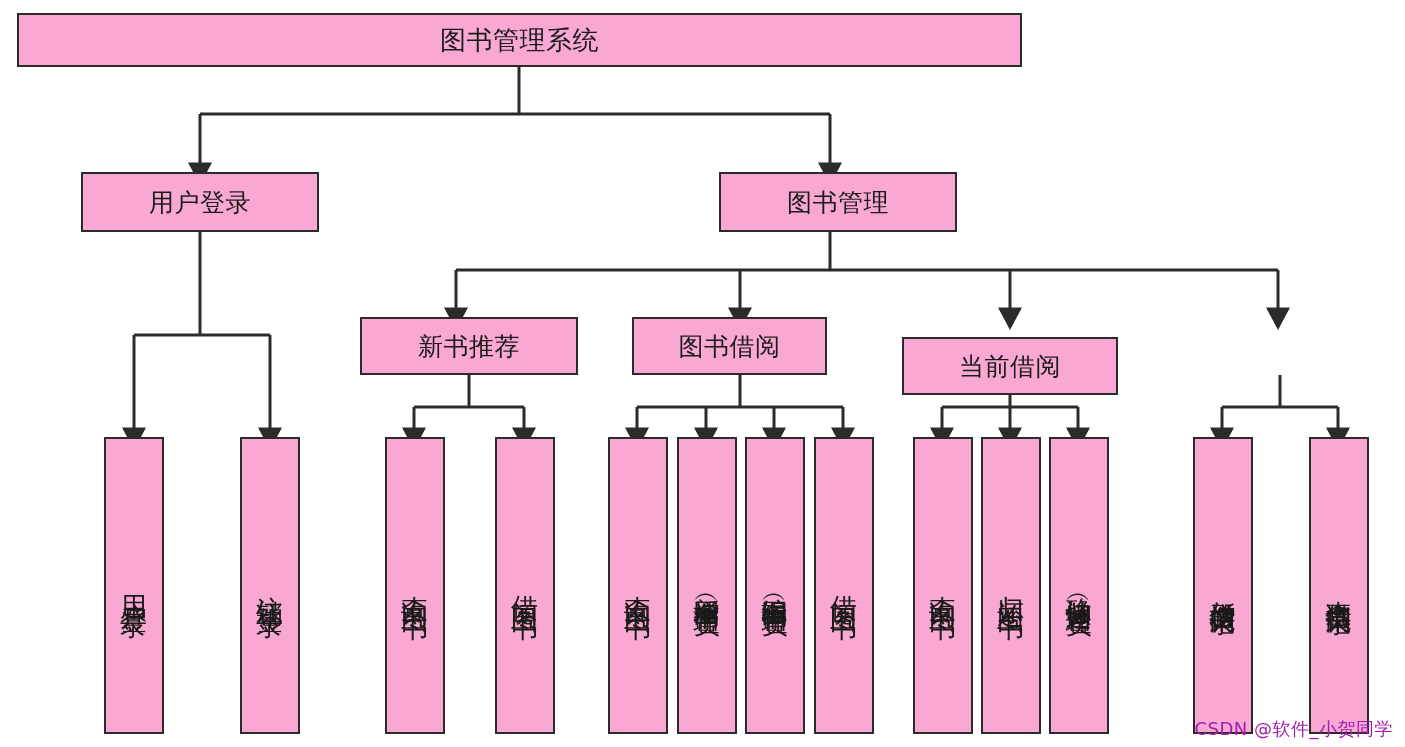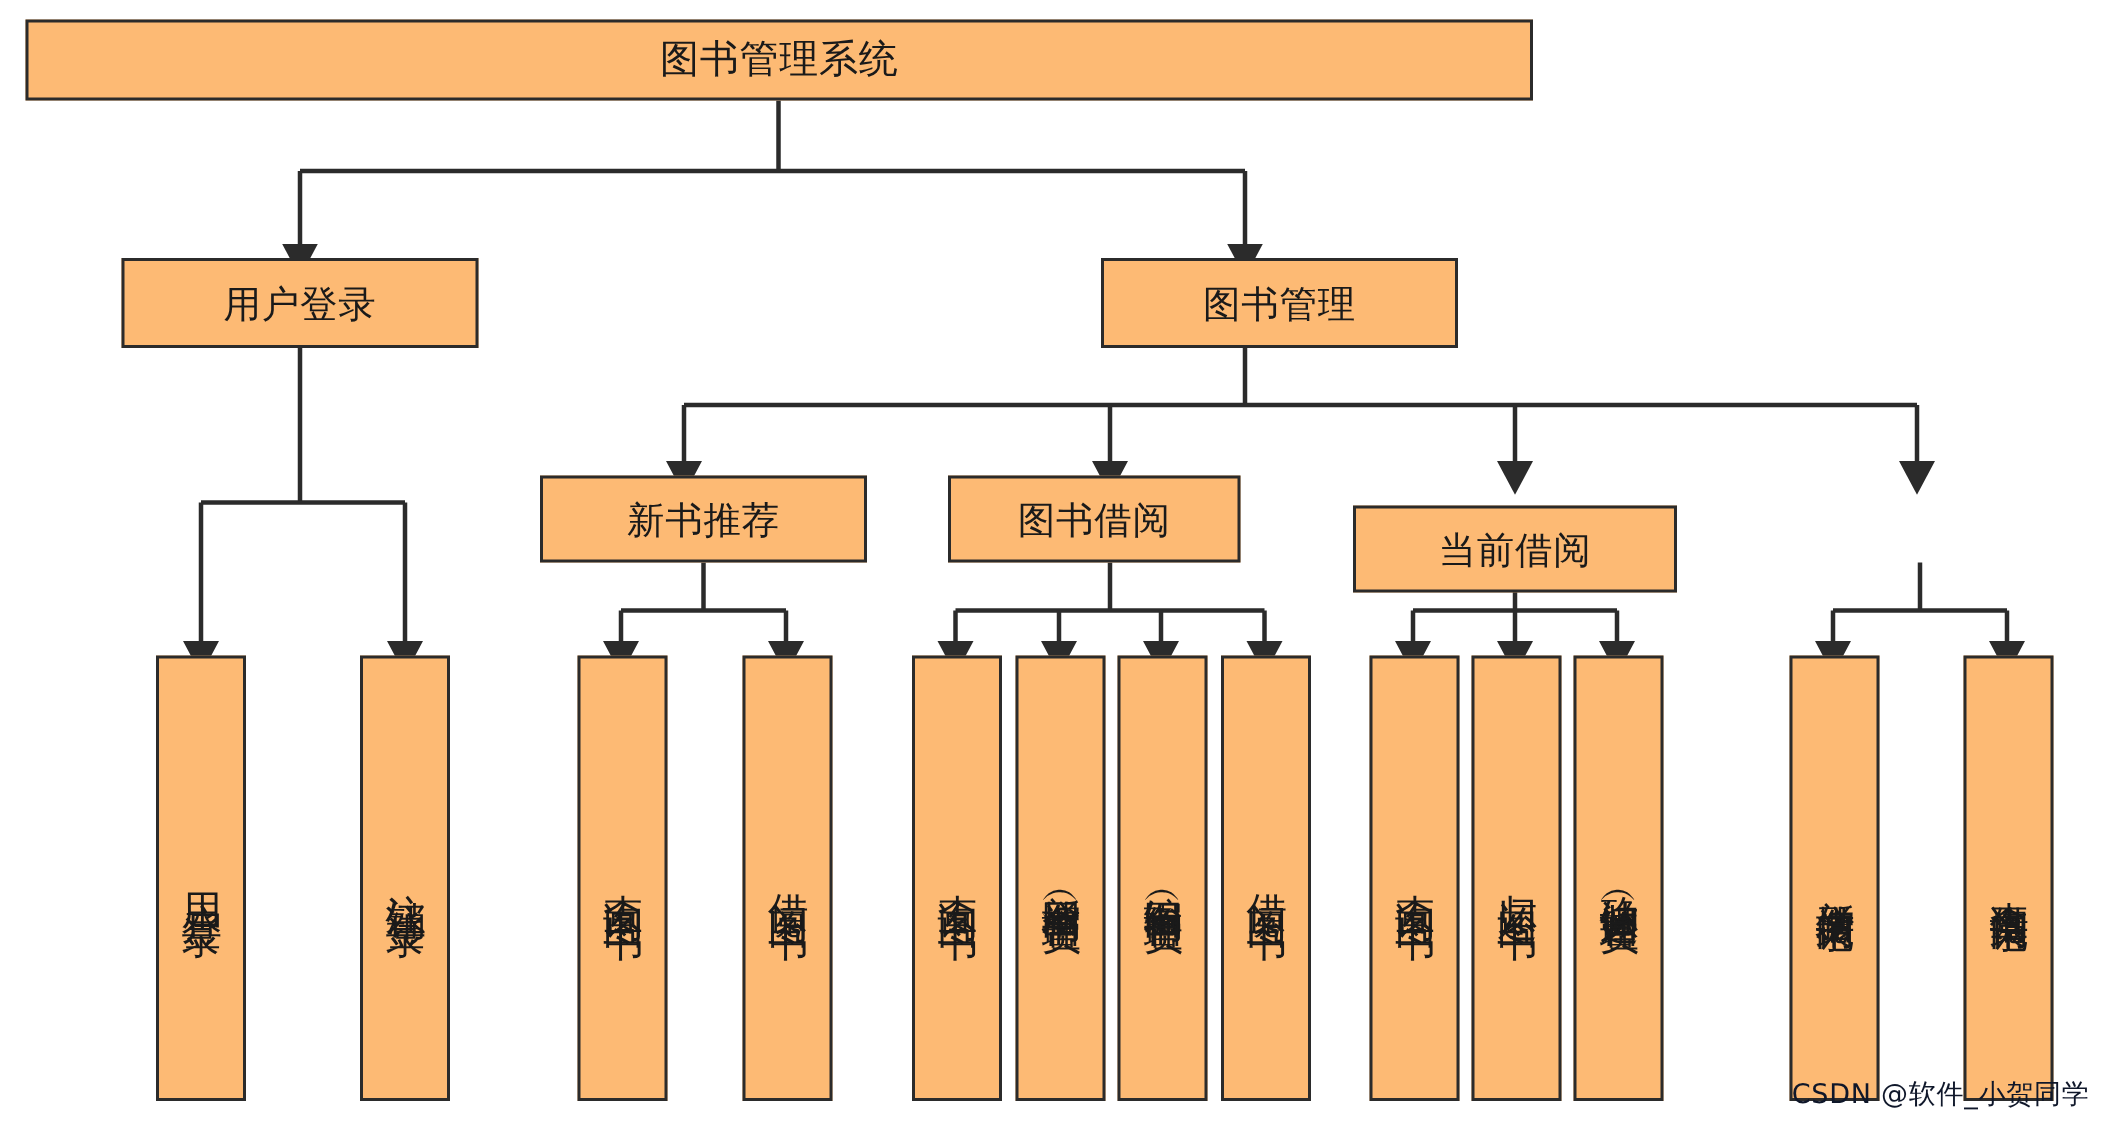--- a/index.html
+++ b/index.html
@@ -23,21 +23,21 @@
     left: 0;
     top: 0;
     width: 1405px;
     height: 747px;
     pointer-events: none;
   }
   .node {
     position: absolute;
     box-sizing: border-box;
     border: 2.5px solid #2b2b2b;
-    background: #fdba74;
+    background: #f9a8d4;
     display: flex;
     align-items: center;
     justify-content: center;
     color: #1a1a1a;
   }
   .node-label {
     display: block;
     text-align: center;
     line-height: 1.0;
     letter-spacing: 0.5px;
@@ -66,21 +66,21 @@
   }
   .node.vert.tight .node-label {
     font-size: 26px;
     letter-spacing: 2px;
   }
   .watermark {
     position: absolute;
     right: 12px;
     bottom: 6px;
     font-size: 18px;
-    color: #0f172a;
+    color: #a21caf;
     letter-spacing: 0.5px;
     white-space: nowrap;
     font-family: "DejaVu Sans", "Liberation Sans", sans-serif;
   }
 </style>
 </head>
 <body>
 
 <div id="diagram-root">
 
@@ -138,21 +138,21 @@
   </svg>
 
   <div class="node horiz root" style="left:17px; top:13px; width:1005px; height:54px;">
     <span class="node-label">图书管理系统</span>
   </div>
 
   <div class="node horiz" style="left:81px; top:172px; width:238px; height:60px;">
     <span class="node-label">用户登录</span>
   </div>
 
-  <div class="node horiz" style="left:734px; top:172px; width:238px; height:60px;">
+  <div class="node horiz" style="left:719px; top:172px; width:238px; height:60px;">
     <span class="node-label">图书管理</span>
   </div>
 
   <div class="node horiz" style="left:360px; top:317px; width:218px; height:58px;">
     <span class="node-label">新书推荐</span>
   </div>
 
   <div class="node horiz" style="left:632px; top:317px; width:195px; height:58px;">
     <span class="node-label">图书借阅</span>
   </div>

